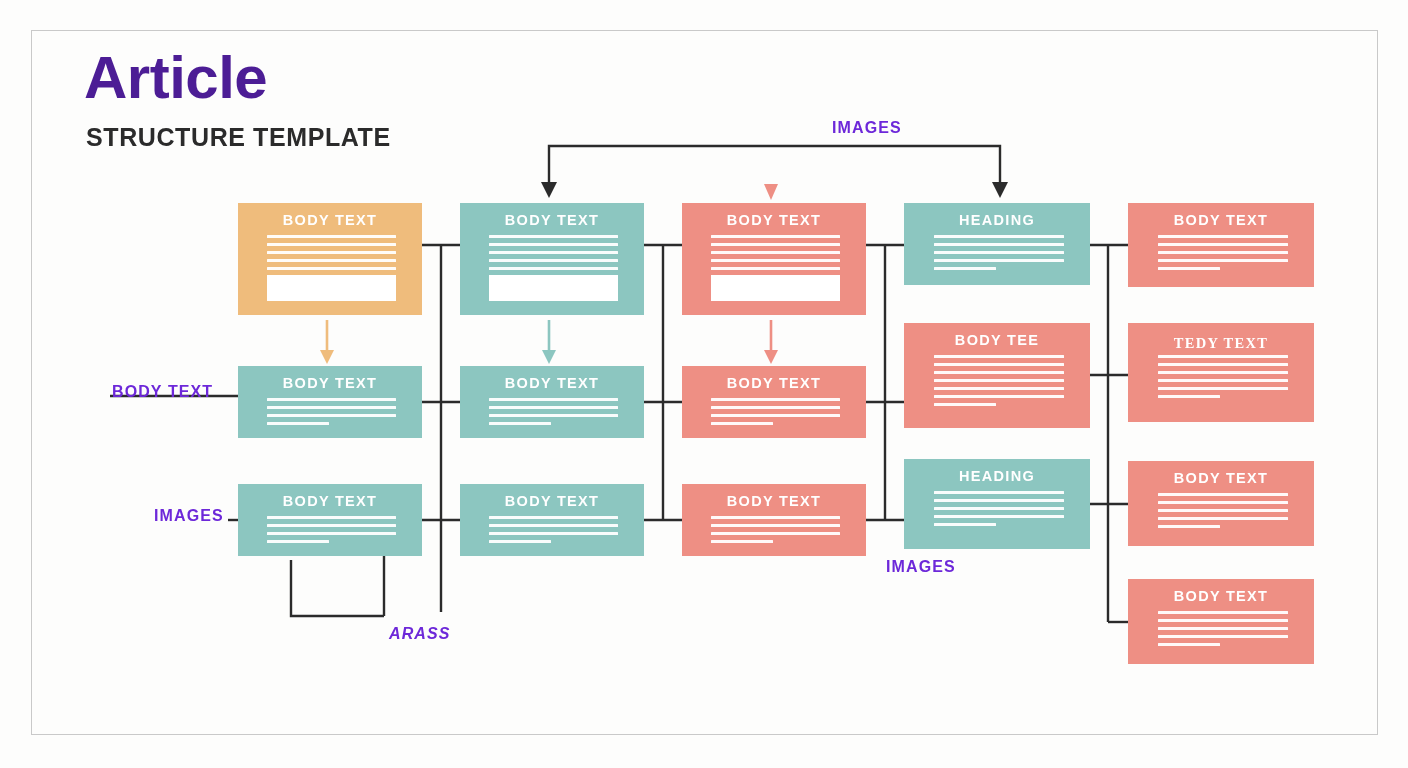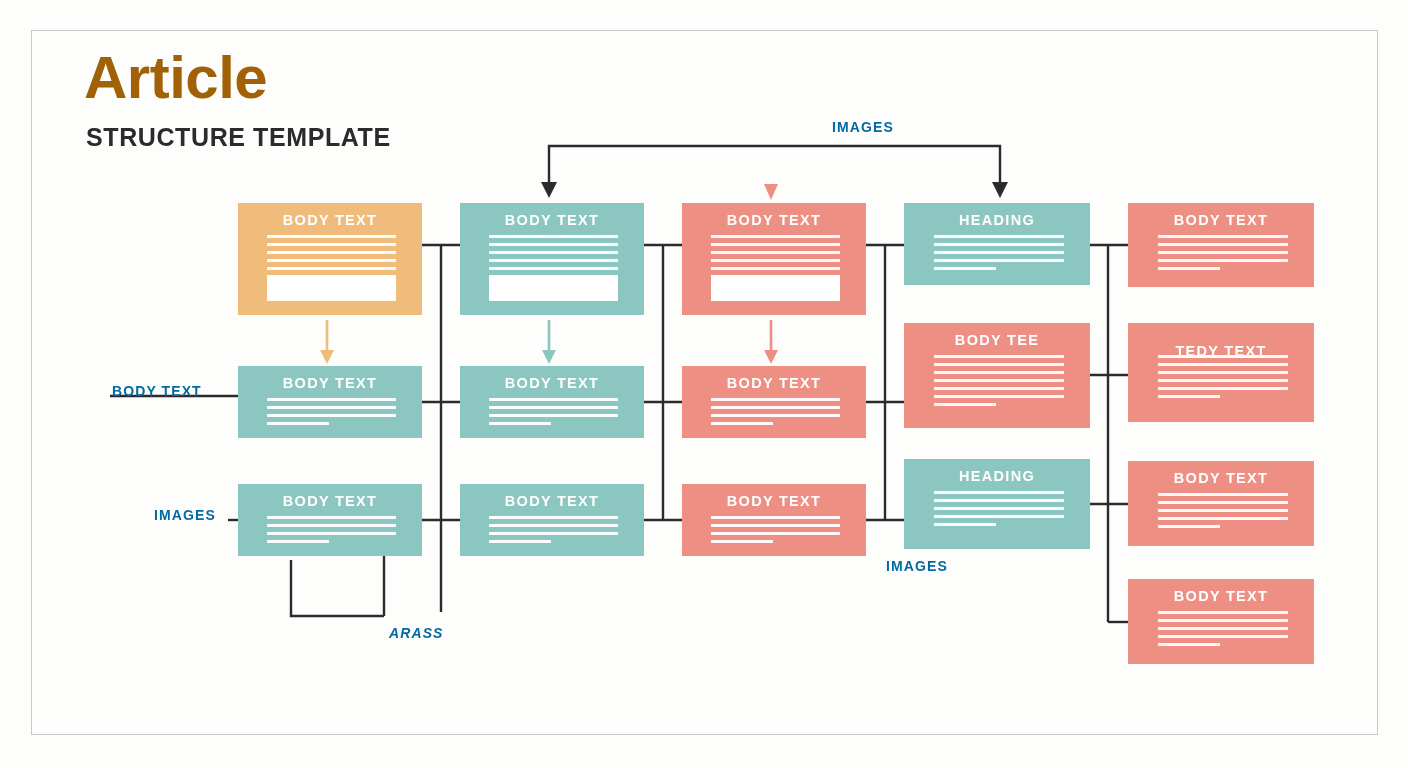--- a/index.html
+++ b/index.html
@@ -2,40 +2,40 @@
 <html><head>
 <meta charset="utf-8">
 <title>Article Structure Template</title>
 <style>
   html,body{margin:0;padding:0;background:#ffffff;}
   body{width:1408px;height:768px;font-family:"Liberation Sans","DejaVu Sans",sans-serif;overflow:hidden;}
   #stage{position:relative;width:1408px;height:768px;background:#fdfdfc;}
 
   .frame{position:absolute;left:31px;top:30px;width:1347px;height:705px;border:1.5px solid #c9c9c9;background:transparent;box-sizing:border-box;}
 
-  .title-main{position:absolute;left:84px;top:48px;font-size:60px;font-weight:700;color:#a16207;letter-spacing:-0.5px;line-height:1;}
+  .title-main{position:absolute;left:84px;top:48px;font-size:60px;font-weight:700;color:#4c1d95;letter-spacing:-0.5px;line-height:1;}
   .title-sub{position:absolute;left:86px;top:125px;font-size:25px;font-weight:700;color:#2b2b2b;letter-spacing:0.6px;line-height:1;text-align:right;}
 
   
   .wires{position:absolute;left:0;top:0;width:1408px;height:768px;pointer-events:none;}
 
   
   .card{position:absolute;box-sizing:border-box;padding:0;overflow:hidden;}
   .card .ct{width:100%;text-align:center;color:#ffffff;font-size:14.5px;font-weight:700;letter-spacing:1.3px;font-family:"Liberation Sans","DejaVu Sans",sans-serif;}
   .lines{position:absolute;left:0;right:0;}
   .ln{height:3px;background:rgba(255,255,255,0.95);margin-bottom:5px;border-radius:0.5px;}
   .ln.short{width:48%;}
   .whiteblock{position:absolute;background:#ffffff;}
 
   .c-orange{background:#efbc7c;}
   .c-teal{background:#8cc6c0;}
   .c-pink{background:#ee8f84;}
 
   
-  .lbl{position:absolute;font-size:14px;font-weight:700;color:#0369a1;letter-spacing:1.1px;white-space:nowrap;}
+  .lbl{position:absolute;font-size:16px;font-weight:700;color:#6d28d9;letter-spacing:1.1px;white-space:nowrap;}
 </style>
 </head>
 <body>
 
 <div id="stage">
 
   <div class="frame"></div>
 
   <div class="title-main">Article</div>
   <div class="title-sub">STRUCTURE TEMPLATE</div>
@@ -233,21 +233,21 @@
         <div class="ct" style="margin-top: 9px;">BODY TEXT</div>
         <div class="lines" style="top: 32px; left: 29.76px; width: 130.2px;">
           <div class="ln"></div>
           <div class="ln"></div>
           <div class="ln"></div>
           <div class="ln"></div>
           <div class="ln short"></div>
         </div>
       </div>
       <div class="card c-pink" style="left: 1128px; top: 323px; width: 186px; height: 99px;">
-        <div class="ct" style="margin-top: 20px;">TEDY TEXT</div>
+        <div class="ct" style="margin-top: 12px; font-family: Liberation Serif, serif;">TEDY TEXT</div>
         <div class="lines" style="top: 32px; left: 29.76px; width: 130.2px;">
           <div class="ln"></div>
           <div class="ln"></div>
           <div class="ln"></div>
           <div class="ln"></div>
           <div class="ln"></div>
           <div class="ln short"></div>
         </div>
       </div>
       <div class="card c-pink" style="left: 1128px; top: 461px; width: 186px; height: 85px;">

